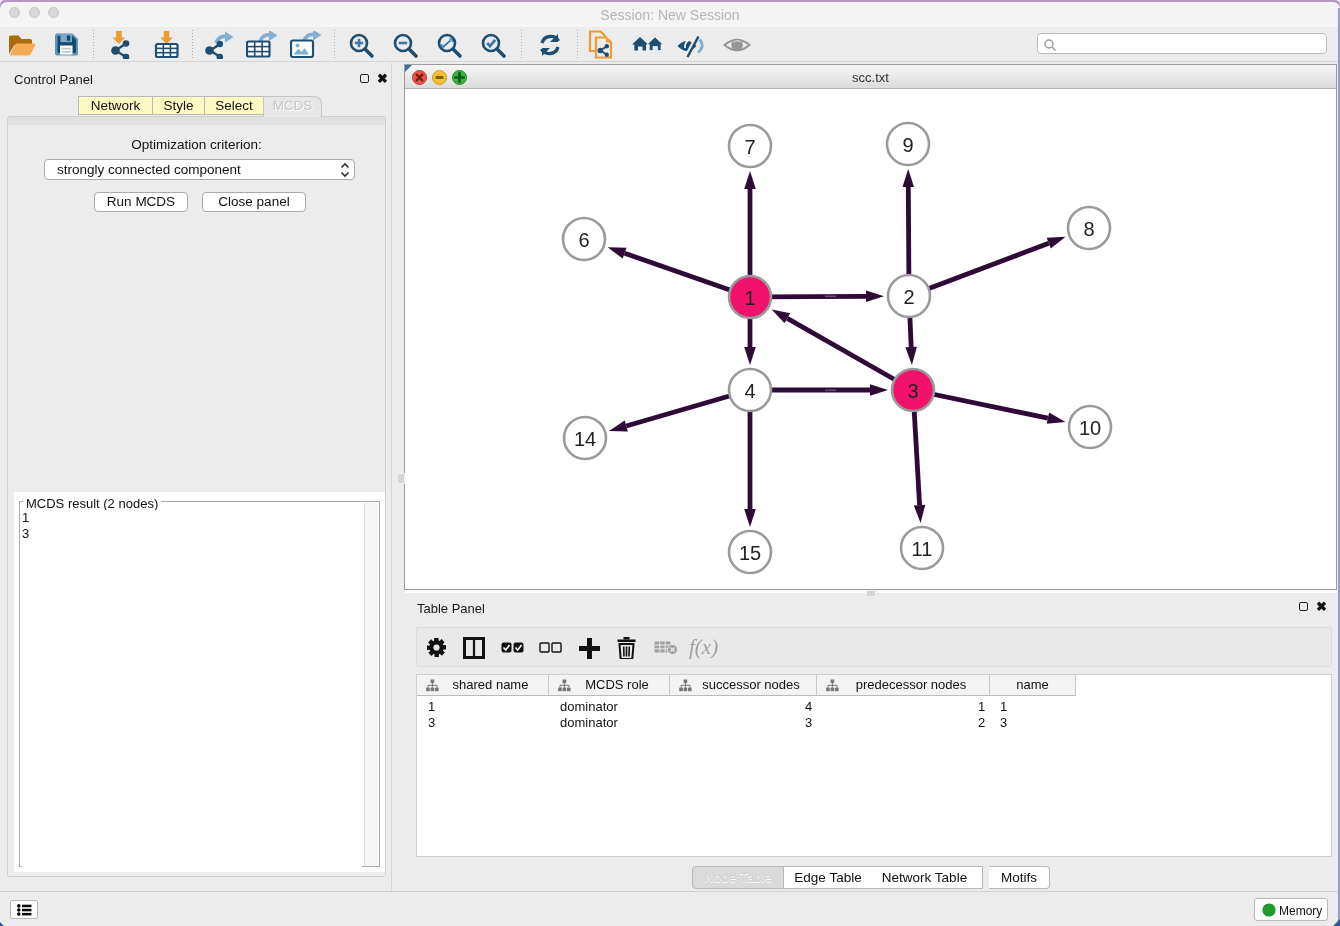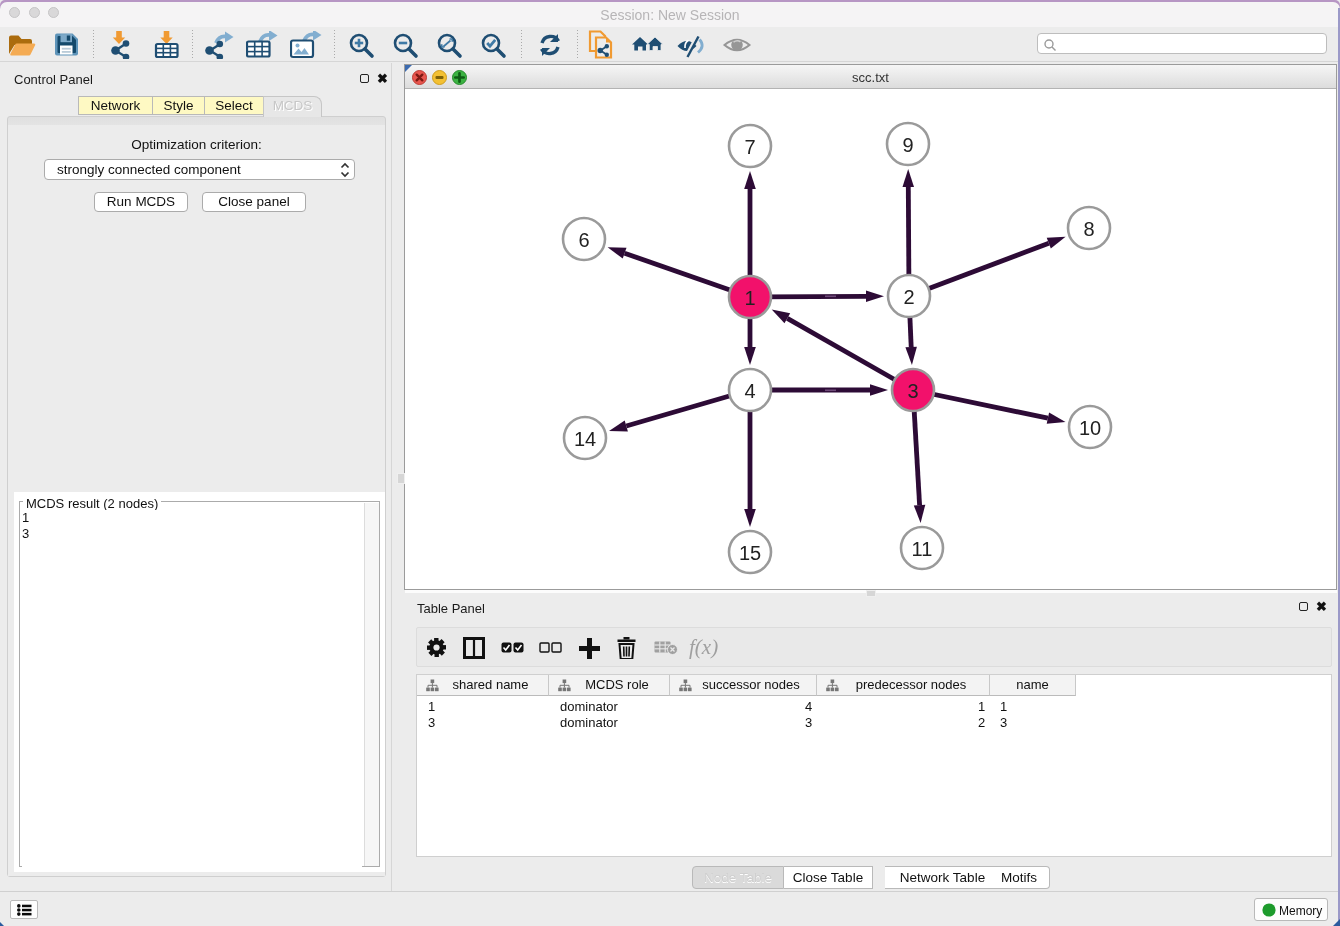--- a/index.html
+++ b/index.html
@@ -426,22 +426,22 @@
       <div class="abs td" style="left:388px; top:24px;">4</div>
       <div class="abs td" style="left:561px; top:24px;">1</div>
       <div class="abs td" style="left:583px; top:24px;">1</div>
       <div class="abs td" style="left:11px; top:40px;">3</div>
       <div class="abs td" style="left:143px; top:40px;">dominator</div>
       <div class="abs td" style="left:388px; top:40px;">3</div>
       <div class="abs td" style="left:561px; top:40px;">2</div>
       <div class="abs td" style="left:583px; top:40px;">3</div>
     </div>
     <div class="abs btab" style="left:287px; width:92px; background:#dadada; color:#cfcfcf; border-radius:4px 0 0 4px; border-left:1px solid #b9b9b9; text-shadow:0 1px 0 #fff;">Node Table</div>
-    <div class="abs btab" style="left:379px; width:89px;">Close Table</div>
-    <div class="abs btab" style="left:480px; width:116px;">Network Table</div>
+    <div class="abs btab" style="left:379px; width:89px;">Edge Table</div>
+    <div class="abs btab" style="left:462px; width:116px;">Network Table</div>
     <div class="abs btab" style="left:584px; width:61px; border-radius:0 4px 4px 0;">Motifs</div>
   </div>
 
   <div class="abs" style="left:397px; top:473px; width:8px; height:11px; background:#d6d6d6; border:1px solid #efefef;"></div>
   <div class="abs" style="left:866px; top:590px; width:10px; height:7px; background:#d6d6d6; border:1px solid #efefef;"></div>
   <div class="abs" id="statusbar">
     <div class="abs" id="listbtn">
       <svg width="15" height="12" viewBox="0 0 15 12" style="position:absolute; left:6px; top:3px;">
         <g fill="#0a0a0a">
             <circle cx="1.8" cy="1.9" r="1.8"></circle>

